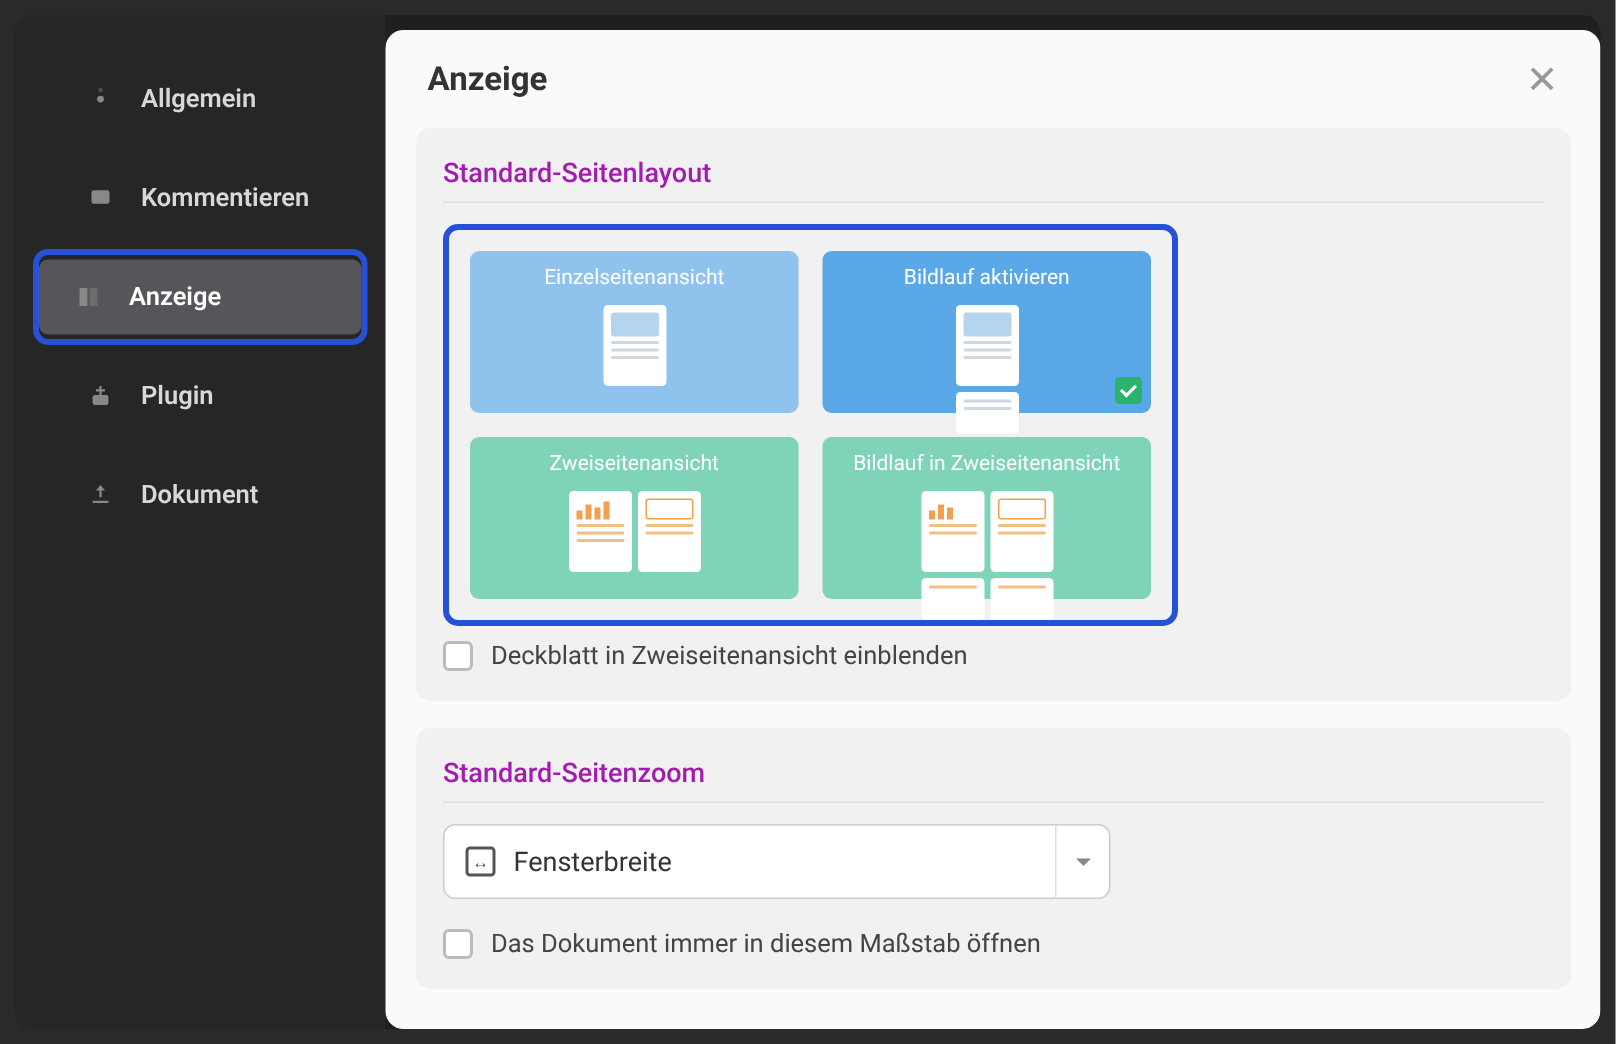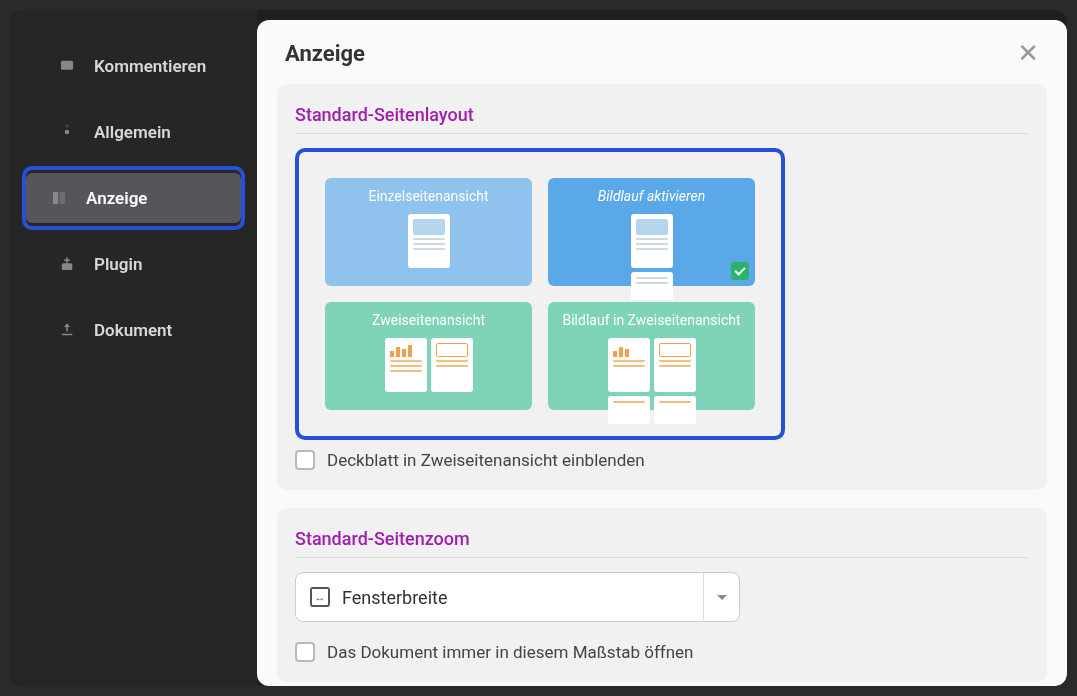--- a/index.html
+++ b/index.html
@@ -110,21 +110,21 @@
     margin-bottom: 8px;
   }
   .section-divider {
     border: none;
     border-top: 1px solid #ddd;
     margin-bottom: 14px;
   }
   .layout-grid-wrapper {
     border: 4px solid #2651d6;
     border-radius: 10px;
-    padding: 26px;
+    padding: 14px;
     width: 490px;
     margin-bottom: 10px;
   }
   .layout-grid {
     display: grid;
     grid-template-columns: 1fr 1fr;
     gap: 16px;
   }
   .layout-option {
     height: 108px;
@@ -132,21 +132,21 @@
     display: flex;
     flex-direction: column;
     align-items: center;
     padding-top: 10px;
     cursor: pointer;
     position: relative;
     color: #fff;
     font-size: 14px;
   }
   .layout-option.blue { background: #8fc3ee; }
-  .layout-option.blue.selected { background: #5aa8e8; font-style: italic; }
+  .layout-option.blue.selected { background: #5aa8e8; }
   .layout-option.green { background: #7fd3b8; }
   .layout-option .preview {
     margin-top: 10px;
     display: flex;
     gap: 4px;
     align-items: flex-start;
   }
   .doc-page {
     width: 42px;
     height: 54px;
@@ -248,34 +248,34 @@
 </head>
 <body>
 
 <div class="main-container">
 
   <nav class="sidebar">
 
     <div class="sidebar-item">
       <span class="sidebar-icon">
         <svg viewBox="0 0 24 24" width="18" height="18" fill="currentColor">
-            <rect x="4" y="5" width="16" height="12" rx="2"></rect>
-          </svg>
-      </span>
-      <span>Kommentieren</span>
-    </div>
-
-    <div class="sidebar-item">
-      <span class="sidebar-icon">
-        <svg viewBox="0 0 24 24" width="18" height="18" fill="currentColor">
             <circle cx="12" cy="12" r="3"></circle>
             <path d="M12 2a2 2 0 012 2 2 2 0 01-2 2 2 2 0 01-2-2 2 2 0 012-2z" opacity=".4"></path>
           </svg>
       </span>
       <span>Allgemein</span>
+    </div>
+
+    <div class="sidebar-item">
+      <span class="sidebar-icon">
+        <svg viewBox="0 0 24 24" width="18" height="18" fill="currentColor">
+            <rect x="4" y="5" width="16" height="12" rx="2"></rect>
+          </svg>
+      </span>
+      <span>Kommentieren</span>
     </div>
 
 
     <div class="sidebar-item active-wrapper">
       <div class="inner active">
         <span class="sidebar-icon">
           <svg viewBox="0 0 24 24" width="18" height="18" fill="currentColor">
               <rect x="4" y="4" width="7" height="16" rx="1"></rect>
               <rect x="13" y="4" width="7" height="16" rx="1" opacity=".5"></rect>
             </svg>

